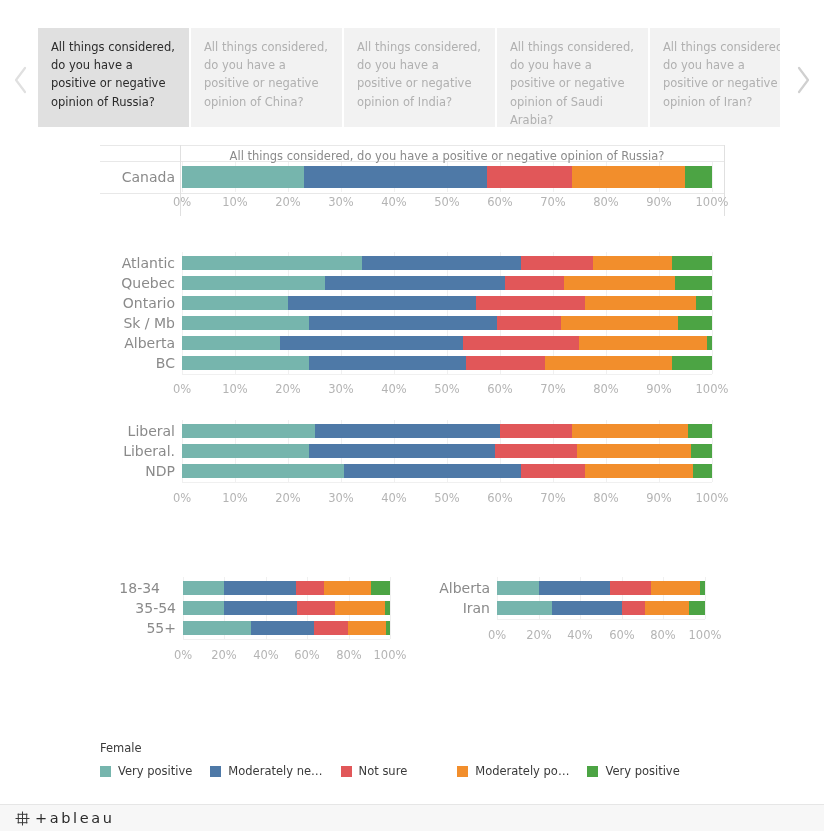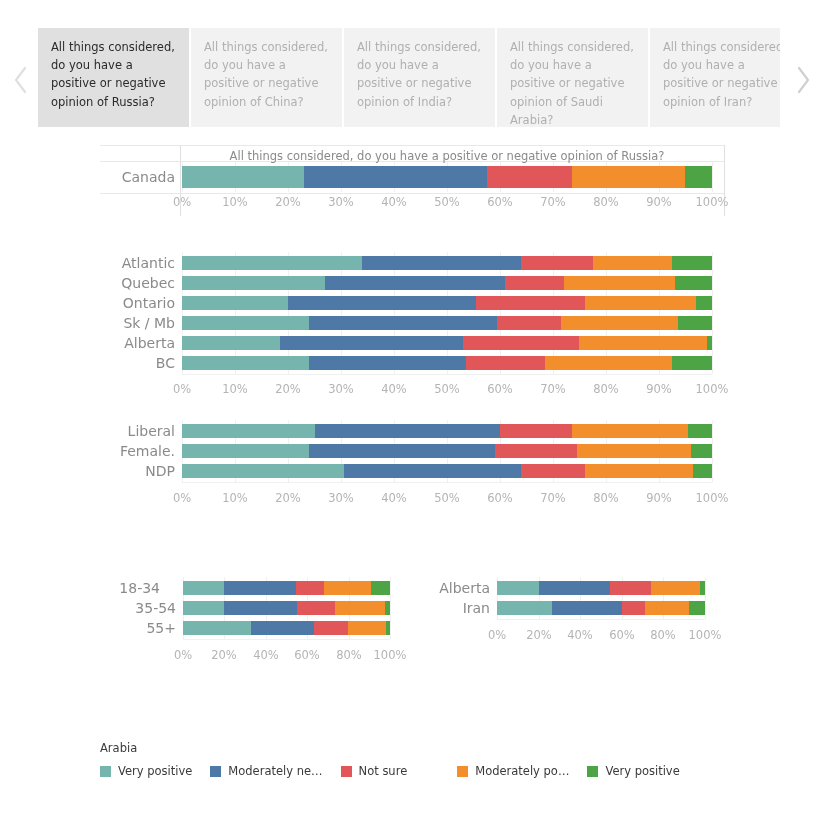--- a/index.html
+++ b/index.html
@@ -234,21 +234,21 @@
         <div class="gridline" style="left: 659px; top: 420px; height: 62px;"></div>
         <div class="gridline" style="left: 712px; top: 420px; height: 62px;"></div>
         <div class="rowlabel" style="right: 649px; top: 423px;">Liberal</div>
         <div class="bar" style="left: 182px; top: 424px; height: 14px; width: 530px;">
           <div class="seg" title="Very negative: 25%" style="background: rgb(118, 181, 173); width: 25%;"></div>
           <div class="seg" title="Moderately negative: 35%" style="background: rgb(78, 121, 167); width: 35%;"></div>
           <div class="seg" title="Not sure: 13.5%" style="background: rgb(225, 87, 89); width: 13.5%;"></div>
           <div class="seg" title="Moderately positive: 22%" style="background: rgb(242, 142, 44); width: 22%;"></div>
           <div class="seg" title="Very positive: 4.5%" style="background: rgb(76, 164, 68); width: 4.5%;"></div>
         </div>
-        <div class="rowlabel" style="right: 649px; top: 443px;">Female.</div>
+        <div class="rowlabel" style="right: 649px; top: 443px;">Liberal.</div>
         <div class="bar" style="left: 182px; top: 444px; height: 14px; width: 530px;">
           <div class="seg" title="Very negative: 24%" style="background: rgb(118, 181, 173); width: 24%;"></div>
           <div class="seg" title="Moderately negative: 35%" style="background: rgb(78, 121, 167); width: 35%;"></div>
           <div class="seg" title="Not sure: 15.5%" style="background: rgb(225, 87, 89); width: 15.5%;"></div>
           <div class="seg" title="Moderately positive: 21.5%" style="background: rgb(242, 142, 44); width: 21.5%;"></div>
           <div class="seg" title="Very positive: 4%" style="background: rgb(76, 164, 68); width: 4%;"></div>
         </div>
         <div class="rowlabel" style="right: 649px; top: 463px;">NDP</div>
         <div class="bar" style="left: 182px; top: 464px; height: 14px; width: 530px;">
           <div class="seg" title="Very negative: 30.5%" style="background: rgb(118, 181, 173); width: 30.5%;"></div>
@@ -336,21 +336,21 @@
         <div class="axlabel" style="left: 509px; width: 60px; top: 628px;">20%</div>
         <div class="axlabel" style="left: 550px; width: 60px; top: 628px;">40%</div>
         <div class="axlabel" style="left: 592px; width: 60px; top: 628px;">60%</div>
         <div class="axlabel" style="left: 633px; width: 60px; top: 628px;">80%</div>
         <div class="axlabel" style="left: 675px; width: 60px; top: 628px;">100%</div>
         <div class="hline" style="left: 497px; top: 619px; width: 208px; background: rgb(240, 240, 240);"></div>
       </div>
     </div>
 
   <div class="legend">
-    <div class="legend-title">Arabia</div>
+    <div class="legend-title">Female</div>
     <div class="legend-items" id="legend-items">
         <div class="legend-item">
           <span class="swatch" style="background: rgb(118, 181, 173);"></span>
           <span class="legend-label">Very positive</span>
         </div>
         <div class="legend-item">
           <span class="swatch" style="background: rgb(78, 121, 167);"></span>
           <span class="legend-label">Moderately ne…</span>
         </div>
         <div class="legend-item" style="margin-right: 50px;">
@@ -361,14 +361,31 @@
           <span class="swatch" style="background: rgb(242, 142, 44);"></span>
           <span class="legend-label">Moderately po…</span>
         </div>
         <div class="legend-item">
           <span class="swatch" style="background: rgb(76, 164, 68);"></span>
           <span class="legend-label">Very positive</span>
         </div>
       </div>
   </div>
 
+  <div class="footer">
+    <div class="tab-logo">
+      <span class="tab-mark">
+        <svg width="17" height="17" viewBox="0 0 17 17" aria-hidden="true">
+          <g stroke="#3a3a3a" stroke-width="1">
+            <line x1="8.5" y1="1.5" x2="8.5" y2="15.5"></line>
+            <line x1="1.5" y1="8.5" x2="15.5" y2="8.5"></line>
+            <line x1="4.3" y1="3.6" x2="4.3" y2="13.4"></line>
+            <line x1="12.7" y1="3.6" x2="12.7" y2="13.4"></line>
+            <line x1="3.6" y1="4.3" x2="13.4" y2="4.3"></line>
+            <line x1="3.6" y1="12.7" x2="13.4" y2="12.7"></line>
+          </g>
+        </svg>
+      </span>
+      <span>+ableau</span>
+    </div>
+  </div>
 
 </div>
 
 </body></html>

